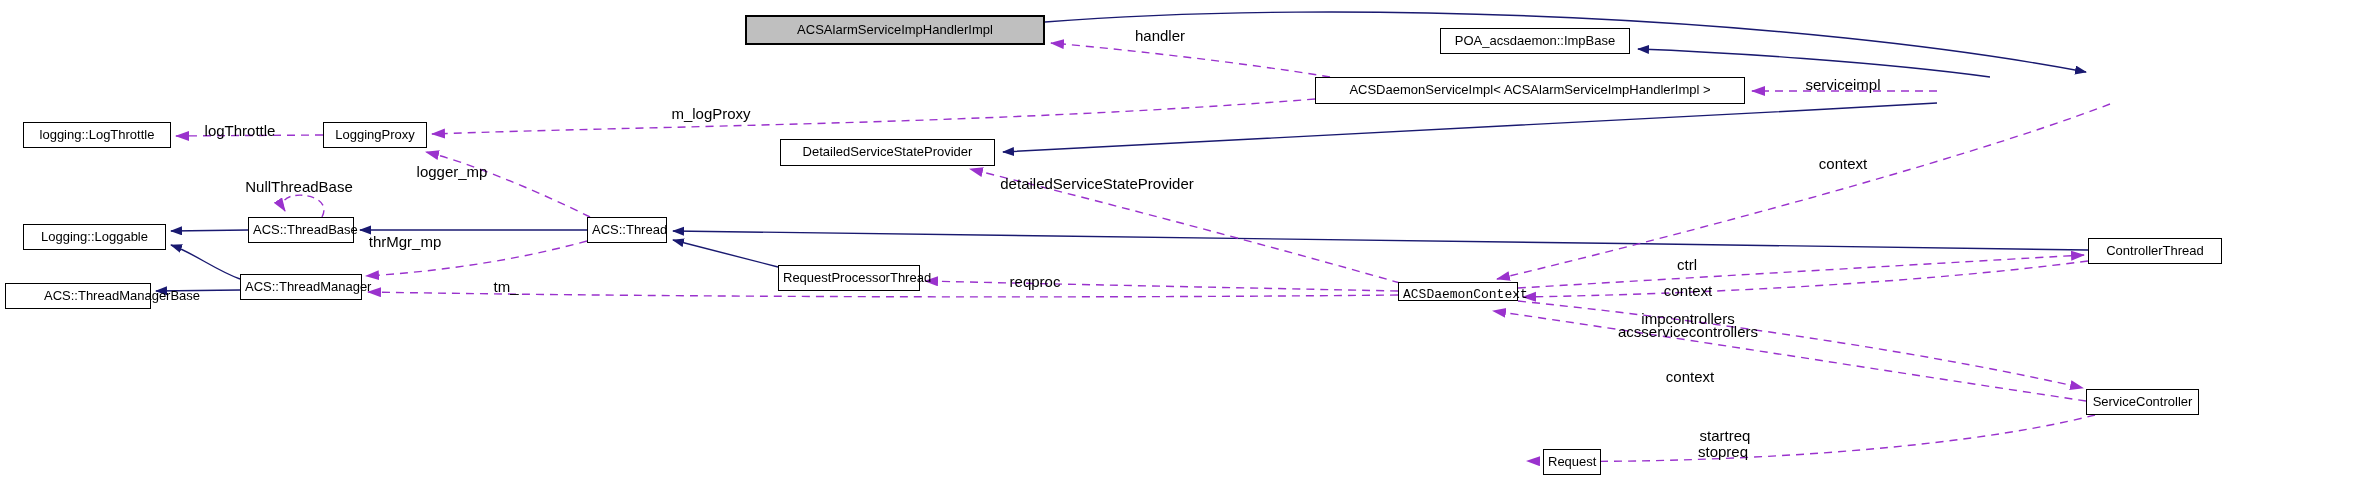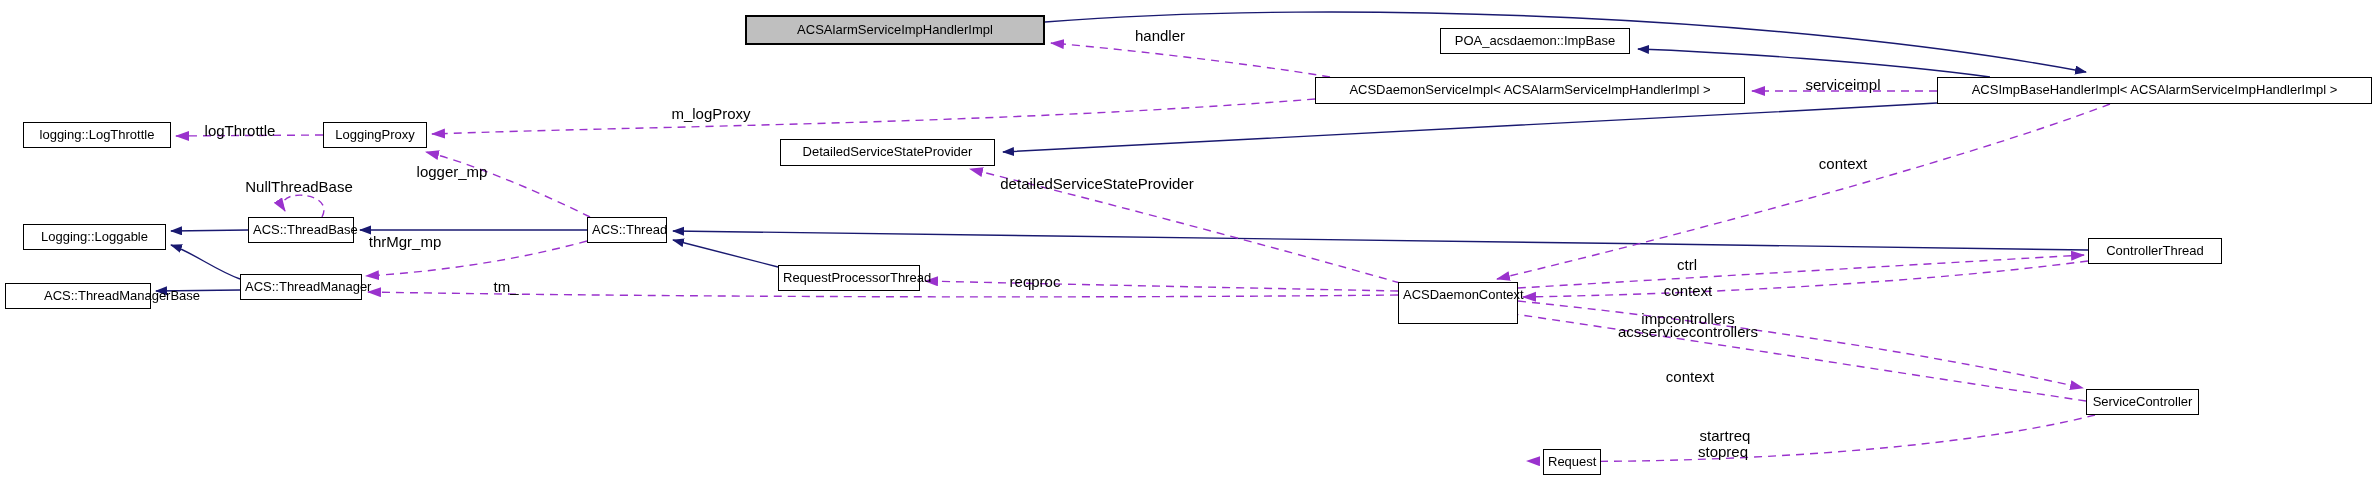--- a/index.html
+++ b/index.html
@@ -44,21 +44,21 @@
   #n-impbasehandler   {left:1937px;top:77px;  width:435px; height:27px;}
   #n-logthrottle      {left:23px;  top:122px; width:148px; height:26px;}
   #n-loggingproxy     {left:323px; top:122px; width:104px; height:26px;}
   #n-detailedssp      {left:780px; top:139px; width:215px; height:27px;}
   #n-loggable         {left:23px;  top:224px; width:143px; height:26px;}
   #n-threadbase       {left:248px; top:217px; width:106px; height:26px;}
   #n-thread           {left:587px; top:217px; width:80px;  height:26px;}
   #n-threadmgrbase    {left:5px;   top:283px; width:146px; height:26px;padding-left:38px;}
   #n-threadmgr        {left:240px; top:274px; width:122px; height:26px;}
   #n-reqprocthread    {left:778px; top:265px; width:142px; height:26px;}
-  #n-daemoncontext    {left:1398px;top:282px; width:120px; height:42px;}
+  #n-daemoncontext    {left:1398px;top:282px; width:120px; height:19px;font-family:Liberation Mono, monospace;}
   #n-controllerthread {left:2088px;top:238px; width:134px; height:26px;}
   #n-servicecontroller{left:2086px;top:389px; width:113px; height:26px;}
   #n-request          {left:1543px;top:449px; width:58px;  height:26px;}
   
   #l-handler      {left:1160px;top:35px;}
   #l-serviceimpl  {left:1843px;top:84px;}
   #l-mlogproxy    {left:711px; top:113px;text-align:center;}
   #l-logthrottle  {left:240px; top:130px;}
   #l-loggermp     {left:452px; top:171px;}
   #l-nullthreadbase{left:299px;top:186px;}
@@ -114,21 +114,20 @@
     <path d="M 1518 288 C 1720 276, 1960 262, 2084 255" fill="none" stroke="#9a32cd" stroke-width="1.4" stroke-dasharray="8,6" marker-end="url(#purpleArrow)"></path>
     <path d="M 2088 261 C 1920 283, 1700 294, 1523 297" fill="none" stroke="#9a32cd" stroke-width="1.4" stroke-dasharray="8,6" marker-end="url(#purpleArrow)"></path>
     <path d="M 1518 301 C 1750 325, 1950 358, 2083 388" fill="none" stroke="#9a32cd" stroke-width="1.4" stroke-dasharray="8,6" marker-end="url(#purpleArrow)"></path>
     <path d="M 2086 401 C 1880 370, 1640 332, 1493 311" fill="none" stroke="#9a32cd" stroke-width="1.4" stroke-dasharray="8,6" marker-end="url(#purpleArrow)"></path>
     <path d="M 2095 415 C 1950 452, 1700 464, 1527 461" fill="none" stroke="#9a32cd" stroke-width="1.4" stroke-dasharray="8,6" marker-end="url(#purpleArrow)"></path>
   </svg>
 
   <div class="node current" id="n-alarm">ACSAlarmServiceImpHandlerImpl</div>
   <div class="node" id="n-poa">POA_acsdaemon::ImpBase</div>
   <div class="node" id="n-daemonsvc">ACSDaemonServiceImpl&lt; ACSAlarmServiceImpHandlerImpl &gt;</div>
-  <div class="node" id="n-impbasehandler">ACSImpBaseHandlerImpl&lt; ACSAlarmServiceImpHandlerImpl &gt;</div>
   <div class="node" id="n-logthrottle">logging::LogThrottle</div>
   <div class="node" id="n-loggingproxy">LoggingProxy</div>
   <div class="node" id="n-detailedssp">DetailedServiceStateProvider</div>
   <div class="node" id="n-loggable">Logging::Loggable</div>
   <div class="node" id="n-threadbase">ACS::ThreadBase</div>
   <div class="node" id="n-thread">ACS::Thread</div>
   <div class="node" id="n-threadmgrbase">ACS::ThreadManagerBase</div>
   <div class="node" id="n-threadmgr">ACS::ThreadManager</div>
   <div class="node" id="n-reqprocthread">RequestProcessorThread</div>
   <div class="node" id="n-daemoncontext">ACSDaemonContext</div>

